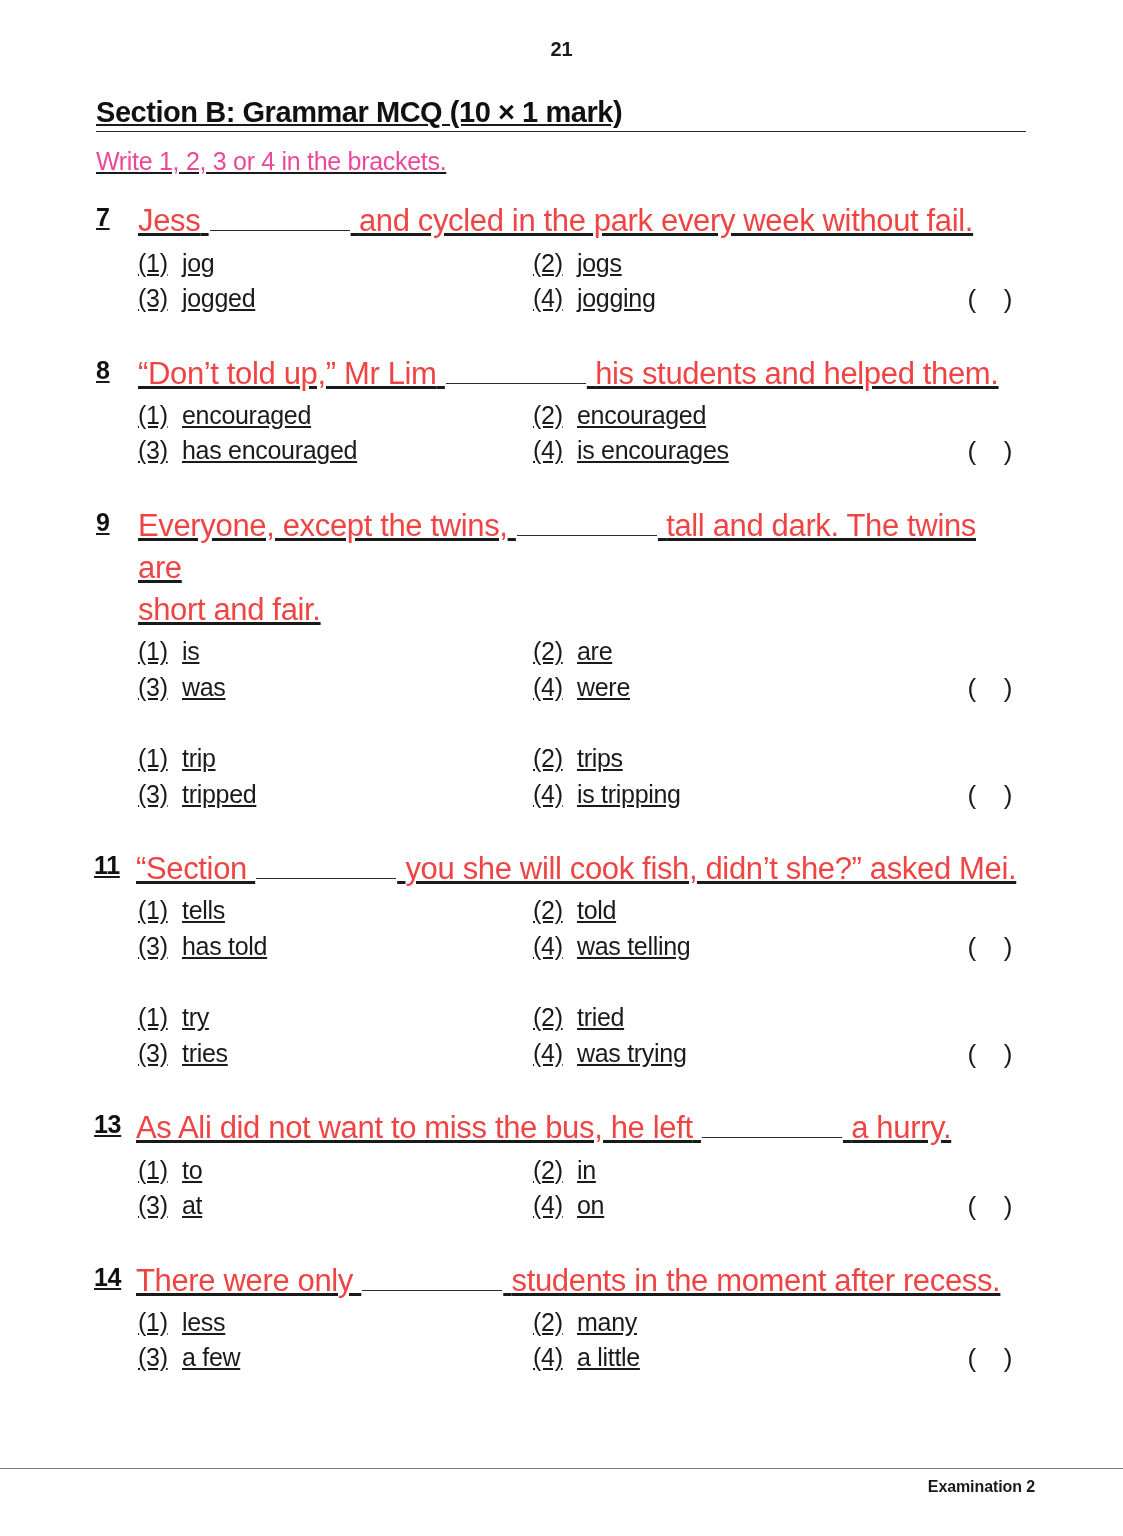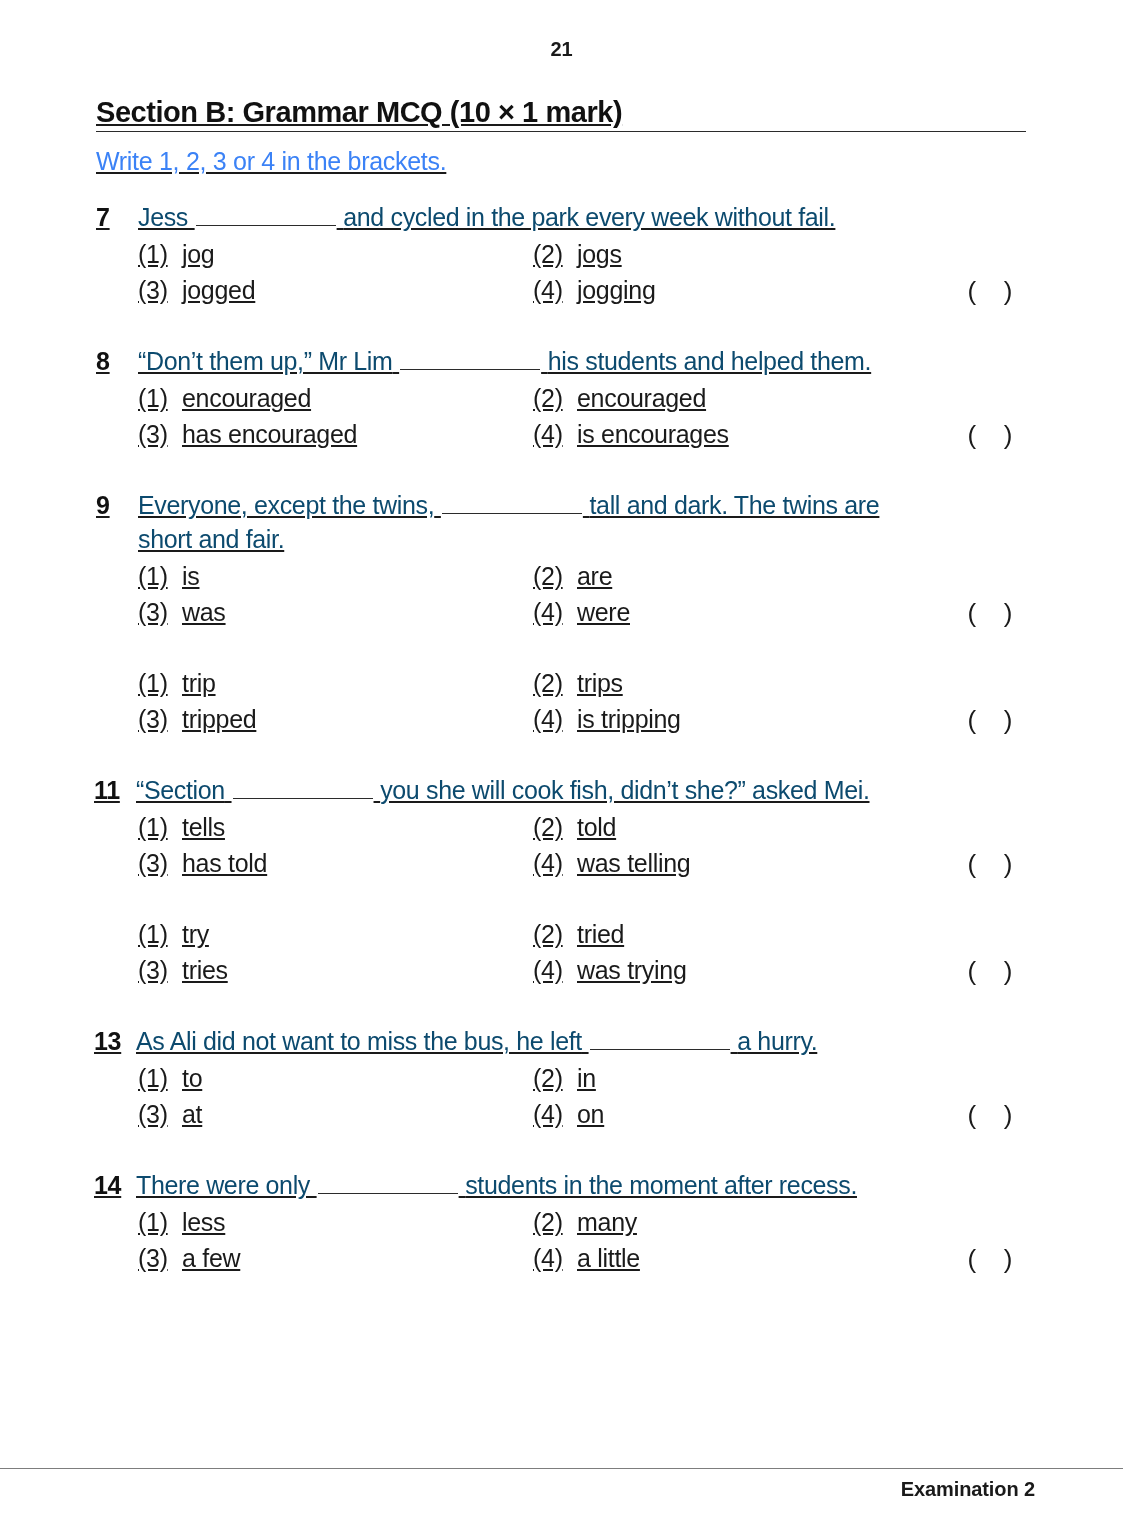--- a/index.html
+++ b/index.html
@@ -62,21 +62,21 @@
     width: 930px;
     height: 0;
   }
 
   
   .instruction {
     margin-top: 14px;
     font-size: 25px;
     letter-spacing: -0.3px;
     line-height: 1.2;
-    color: #3b82f6;
+    color: #ec4899;
     white-space: nowrap;
   }
 
   
   .questions {
     margin-top: 24px;
   }
   .question {
     position: relative;
     margin-bottom: 36px;
@@ -96,24 +96,24 @@
     letter-spacing: -0.3px;
     color: #111111;
     text-align: left;
   }
   .q-number.wide {
     width: 42px;
     margin-left: -2px;
   }
   .q-stem {
     flex: 1 1 auto;
-    font-size: 25px;
+    font-size: 31px;
     line-height: 1.36;
     letter-spacing: -0.35px;
-    color: #0c4a6e;
+    color: #ef4444;
   }
 
   
   .blank {
     display: inline-block;
     width: 140px;
     border-bottom: 1.6px solid #2b2b2b;
     height: 0.92em;
     vertical-align: baseline;
     margin: 0 1px;
@@ -161,21 +161,21 @@
     left: 0;
     top: 1468px;
     width: 1123px;
     border-top: 1.5px solid #7d7d7d;
     height: 0;
   }
   .footer-label {
     position: absolute;
     top: 1478px;
     right: 88px;
-    font-size: 20px;
+    font-size: 16px;
     font-weight: 700;
     letter-spacing: -0.1px;
     color: #1a1a1a;
     padding-left: 13px;
   }
 </style>
 </head>
 <body>
 
 <div class="page">
@@ -215,21 +215,21 @@
                 <span class="opt-key">(4)</span>
                 <span class="opt-text">jogging</span>
               </div>
               <span class="answer-brackets">(    )</span>
             </div>
           </div>
         </div>
         <div class="question">
           <div class="q-stem-row">
             <div class="q-number">8</div>
-            <div class="q-stem"><span>“Don’t them up,” Mr Lim</span> <span class="blank"></span> <span>his students and helped them.</span></div>
+            <div class="q-stem"><span>“Don’t told up,” Mr Lim</span> <span class="blank"></span> <span>his students and helped them.</span></div>
           </div>
           <div class="options">
             <div class="opt-row">
               <div class="opt opt-col-1">
                 <span class="opt-key">(1)</span>
                 <span class="opt-text">encouraged</span>
               </div>
               <div class="opt opt-col-2">
                 <span class="opt-key">(2)</span>
                 <span class="opt-text">encouraged</span>

